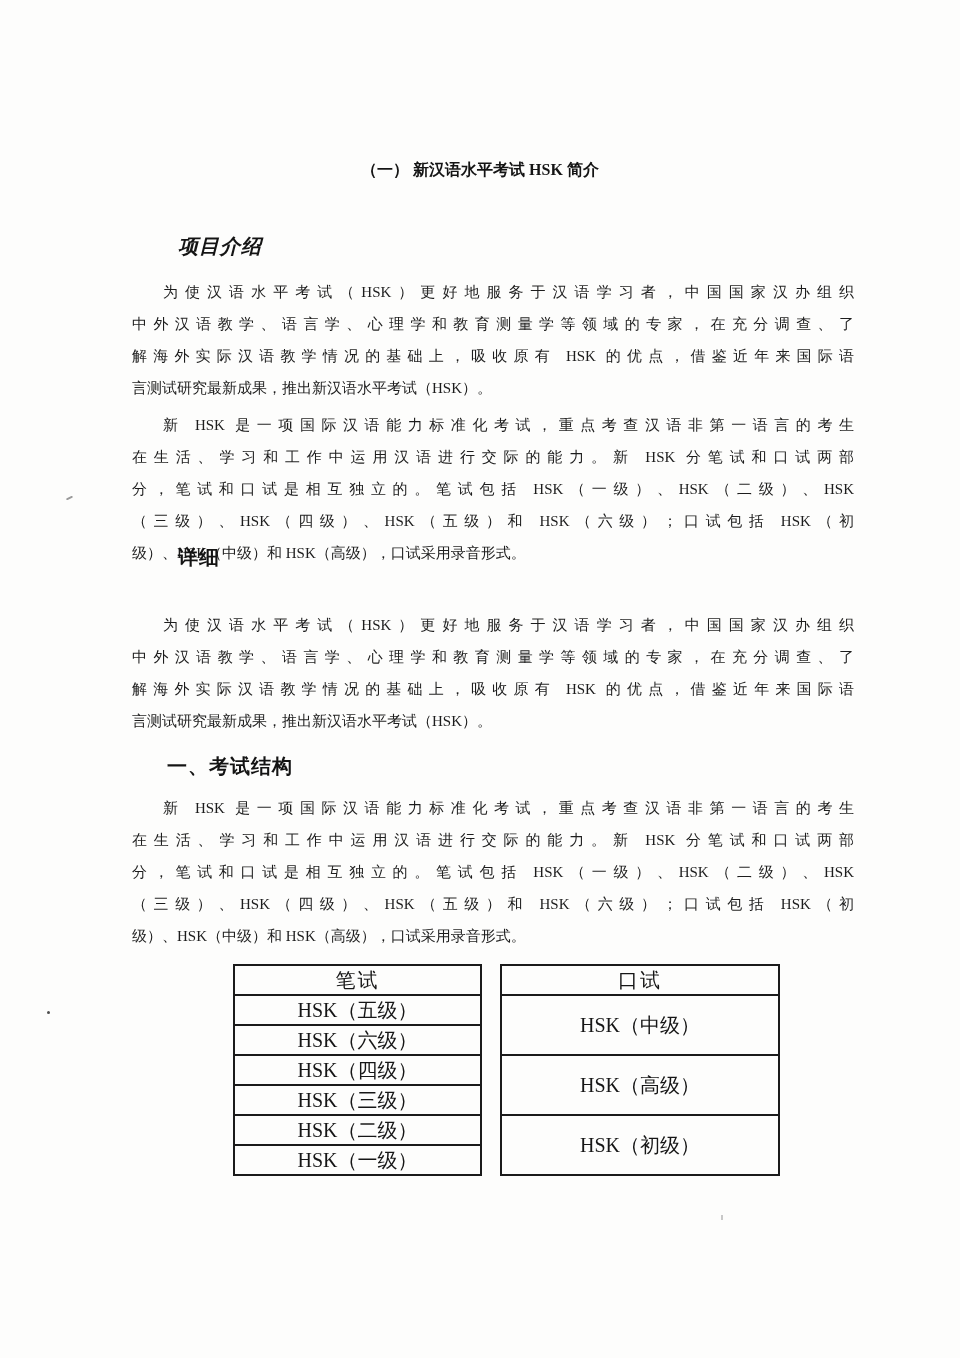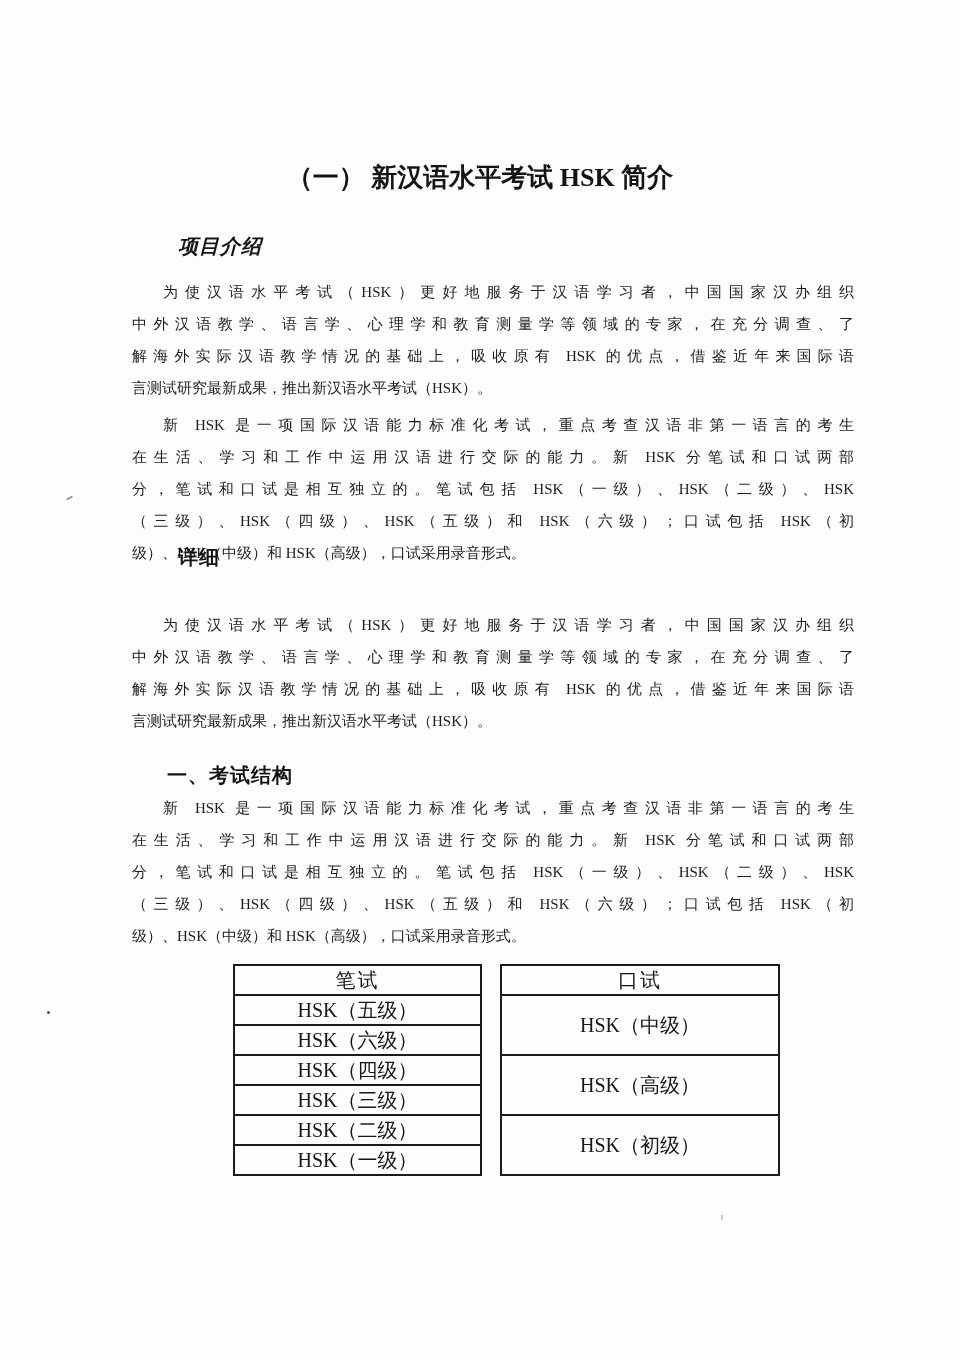--- a/index.html
+++ b/index.html
@@ -14,36 +14,36 @@
 
   .doc-title {
     position: absolute;
     top: 160px;
     left: 0;
     right: 0;
     margin: 0;
     text-align: center;
     font-family: "Liberation Serif", "DejaVu Serif", serif;
     font-weight: 700;
-    font-size: 26px;
+    font-size: 16px;
     color: #141414;
   }
 
   .sec-heading {
     position: absolute;
     margin: 0;
     font-family: "Liberation Sans", "DejaVu Sans", sans-serif;
     font-weight: 700;
     font-size: 20px;
     color: #141414;
     letter-spacing: 1px;
   }
   .h-intro     { top: 233px; left: 178px; font-style: italic; }
   .h-detail    { top: 544px; left: 178px; }
-  .h-structure { top: 753px; left: 167px; margin-top: 9px; }
+  .h-structure { top: 753px; left: 167px; }
 
   .para {
     position: absolute;
     left: 132px;
     width: 722px;
     font-size: 15px;
     line-height: 32px;
     color: #1d1d1d;
   }
   .para .line { text-align: justify; text-align-last: justify; }

